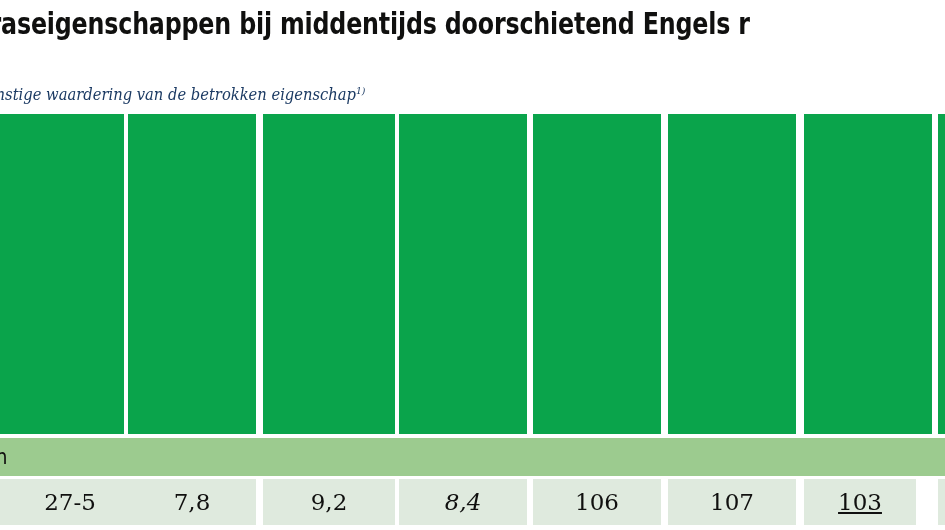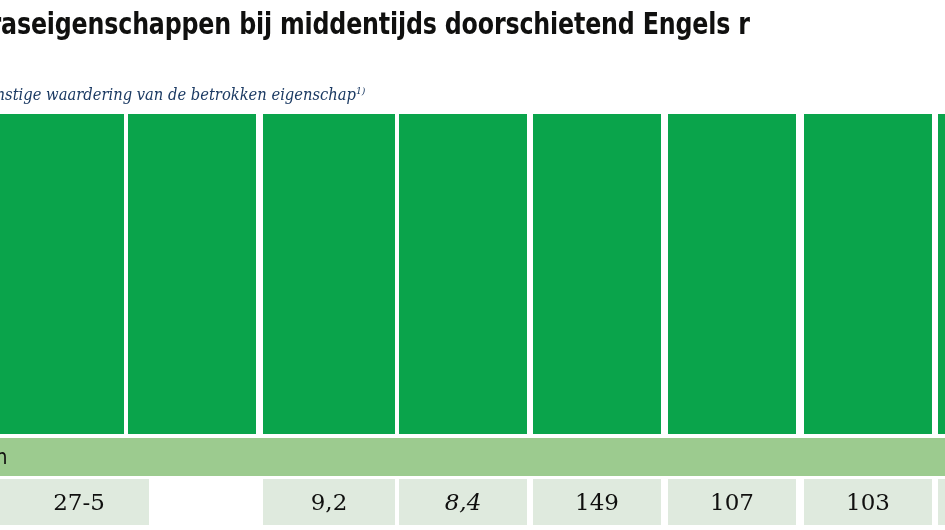--- a/index.html
+++ b/index.html
@@ -181,23 +181,24 @@
           <div class="vtext" style="width: 304px;"></div>
         </div>
       </div>
 
     <div class="group-row">
       <div class="group-label">sen</div>
     </div>
 
     <div class="data-row" id="data-row">
         <div class="data-cell name-cell" style="left: -40px; width: 162px;"></div>
-        <div class="data-cell" style="left: 9px; width: 140px;">27-5</div>
+        <div class="data-cell" style="left: 0px; width: 140px;">27-5</div>
+        <div class="data-cell" style="left: 128px; width: 128px;">7,8</div>
         <div class="data-cell" style="left: 263px; width: 132px;">9,2</div>
         <div class="data-cell" style="left: 399px; width: 128px; font-style: italic;">8,4</div>
-        <div class="data-cell" style="left: 533px; width: 128px;">149</div>
+        <div class="data-cell" style="left: 533px; width: 128px;">106</div>
         <div class="data-cell" style="left: 668px; width: 128px;">107</div>
-        <div class="data-cell" style="left: 804px; width: 128px;">103</div>
+        <div class="data-cell" style="left: 804px; width: 112px; text-decoration: underline;">103</div>
         <div class="data-cell" style="left: 938px; width: 128px;"></div>
       </div>
 
   </div>
 </div>
 
 </body></html>

